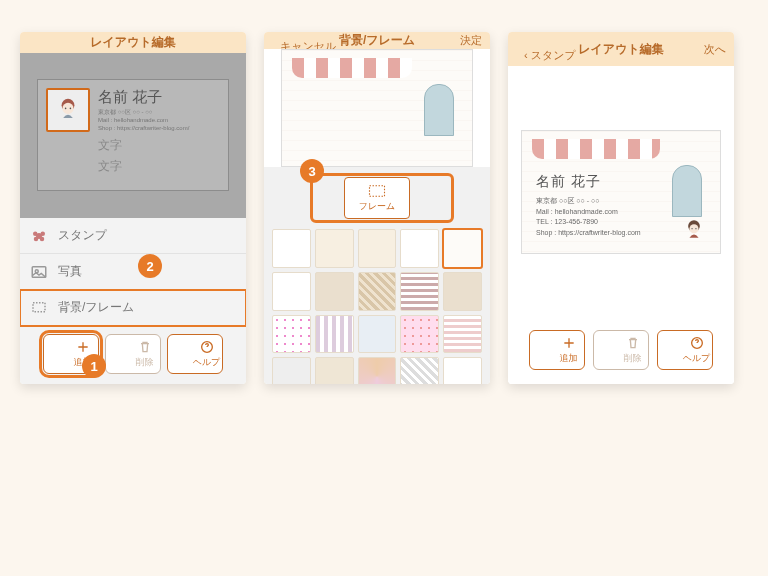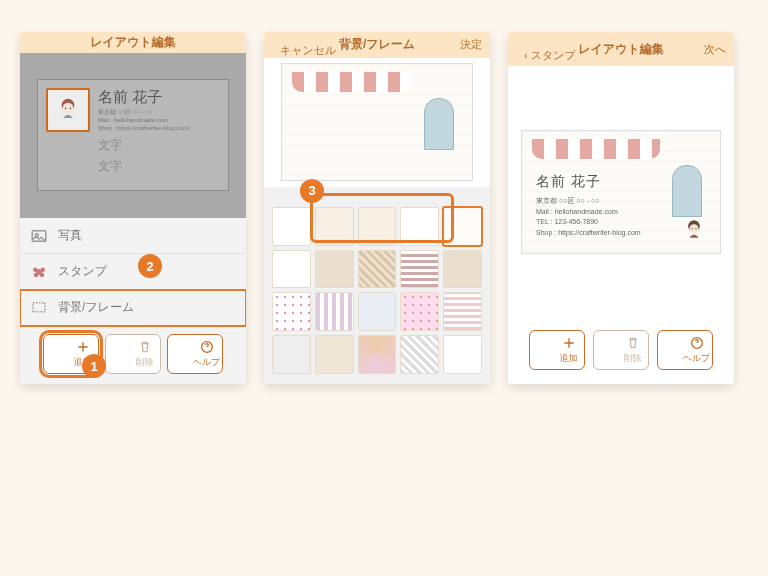--- a/index.html
+++ b/index.html
@@ -224,40 +224,40 @@
           <div class="p1-small">Shop : https://craftwriter-blog.com/</div>
           <div class="p1-plc">文字</div>
           <div class="p1-plc">文字</div>
         </div>
       </div>
     </div>
 
     <div class="p1-tools">
       <div class="tool-row">
         <span class="tool-icon">
-          <svg viewBox="0 0 24 24" width="18" height="18" fill="none" stroke="#999" stroke-width="2">
-              <rect x="3" y="5" width="18" height="14" rx="1"></rect>
-              <circle cx="9" cy="11" r="2"></circle>
-              <path d="M3 17l5-4 4 3 3-2 6 5"></path>
-            </svg>
-        </span>
-        <span>写真</span>
-      </div>
-      <div class="tool-row">
-        <span class="tool-icon">
           <svg viewBox="0 0 24 24" width="18" height="18">
               <circle cx="12" cy="12" r="4" fill="#c97a7a"></circle>
               <circle cx="7" cy="9" r="3" fill="#c97a7a"></circle>
               <circle cx="17" cy="9" r="3" fill="#c97a7a"></circle>
               <circle cx="8" cy="16" r="3" fill="#c97a7a"></circle>
               <circle cx="16" cy="16" r="3" fill="#c97a7a"></circle>
             </svg>
         </span>
         <span>スタンプ</span>
       </div>
+      <div class="tool-row">
+        <span class="tool-icon">
+          <svg viewBox="0 0 24 24" width="18" height="18" fill="none" stroke="#999" stroke-width="2">
+              <rect x="3" y="5" width="18" height="14" rx="1"></rect>
+              <circle cx="9" cy="11" r="2"></circle>
+              <path d="M3 17l5-4 4 3 3-2 6 5"></path>
+            </svg>
+        </span>
+        <span>写真</span>
+      </div>
       <div class="tool-row hl">
         <span class="tool-icon">
           <svg viewBox="0 0 24 24" width="18" height="18" fill="none" stroke="#999" stroke-width="2" stroke-dasharray="2 2">
               <rect x="4" y="5" width="16" height="12"></rect>
             </svg>
         </span>
         <span>背景/フレーム</span>
       </div>
 
       <div style="flex:1"></div>
@@ -299,20 +299,26 @@
     <div class="p2-preview">
       <div class="card-frame">
         <div class="bricks"></div>
         <div class="awning"></div>
         <div class="door"></div>
       </div>
     </div>
 
     <div class="p2-lower">
       <div class="tab-pair">
+        <div class="tab">
+          <svg width="18" height="14" viewBox="0 0 24 18" fill="none" stroke="#c96b24" stroke-width="1.5" stroke-dasharray="2 2">
+              <rect x="2" y="2" width="20" height="14"></rect>
+            </svg>
+          <span>フレーム</span>
+        </div>
         <div class="tab-hl"></div>
         <div class="badge" style="left:28px; top:-18px;">3</div>
       </div>
 
       <div class="grid">
         <div class="sw" style="background:#fff"></div>
         <div class="sw" style="background:#f7efe1"></div>
         <div class="sw" style="background:#f7efe1"></div>
         <div class="sw" style="background:#fff"></div>
         <div class="sw sel" style="background:#fdfbf8"></div>

